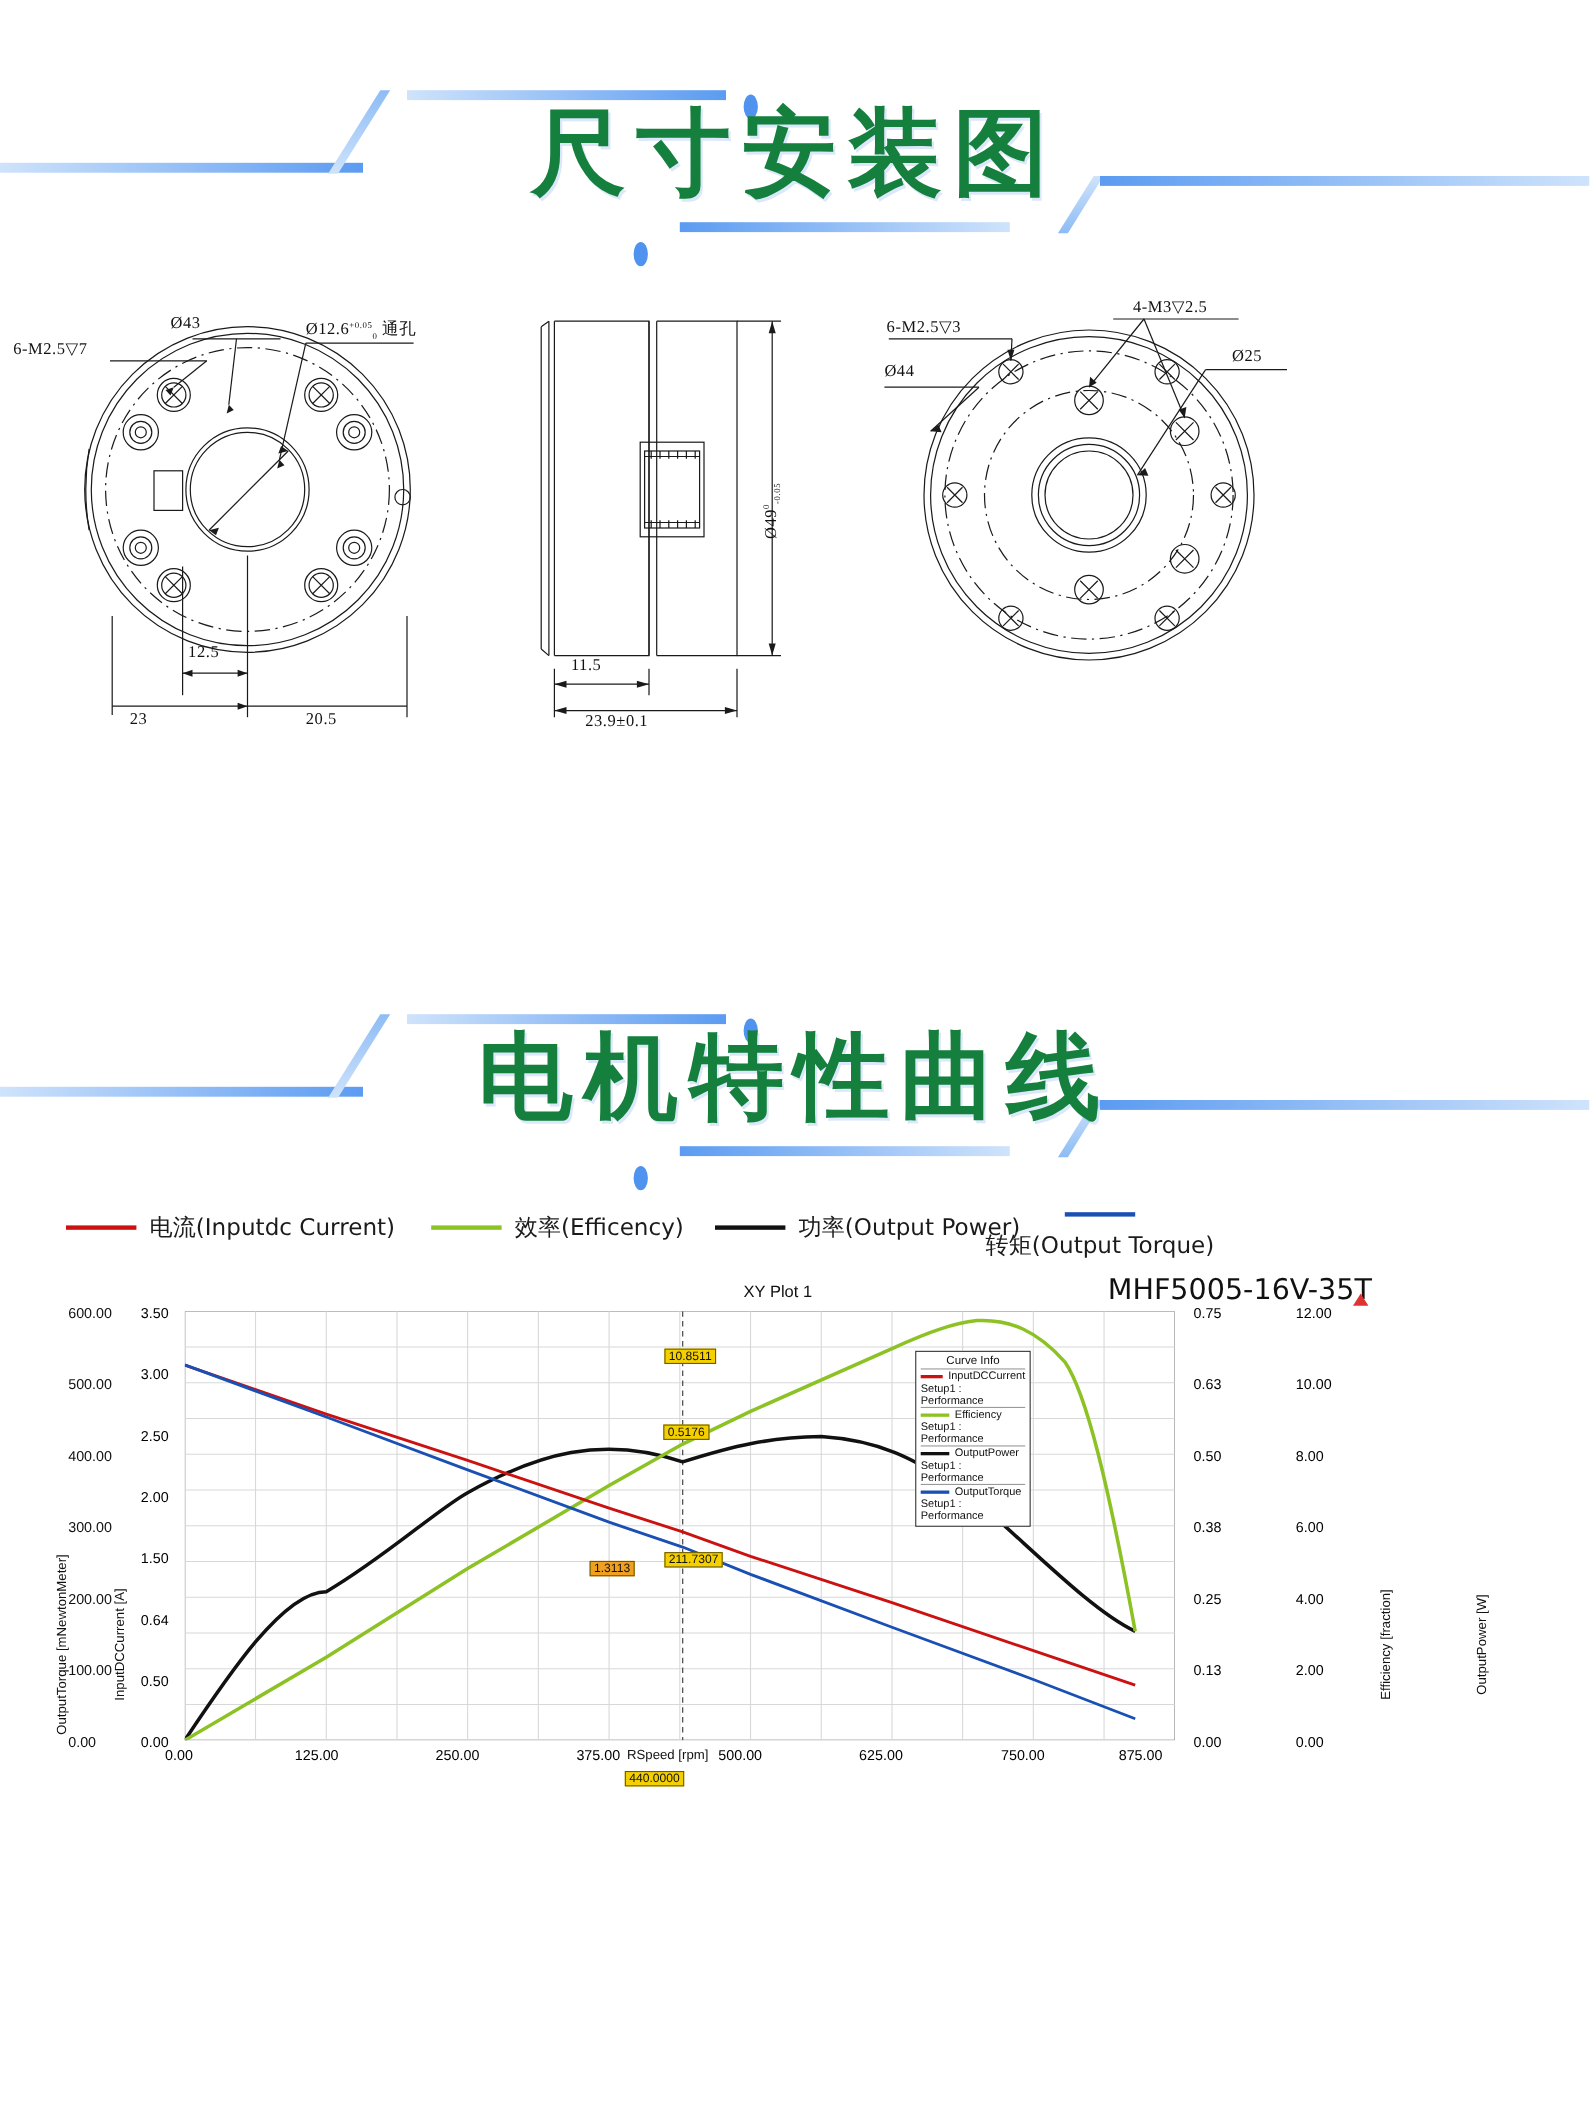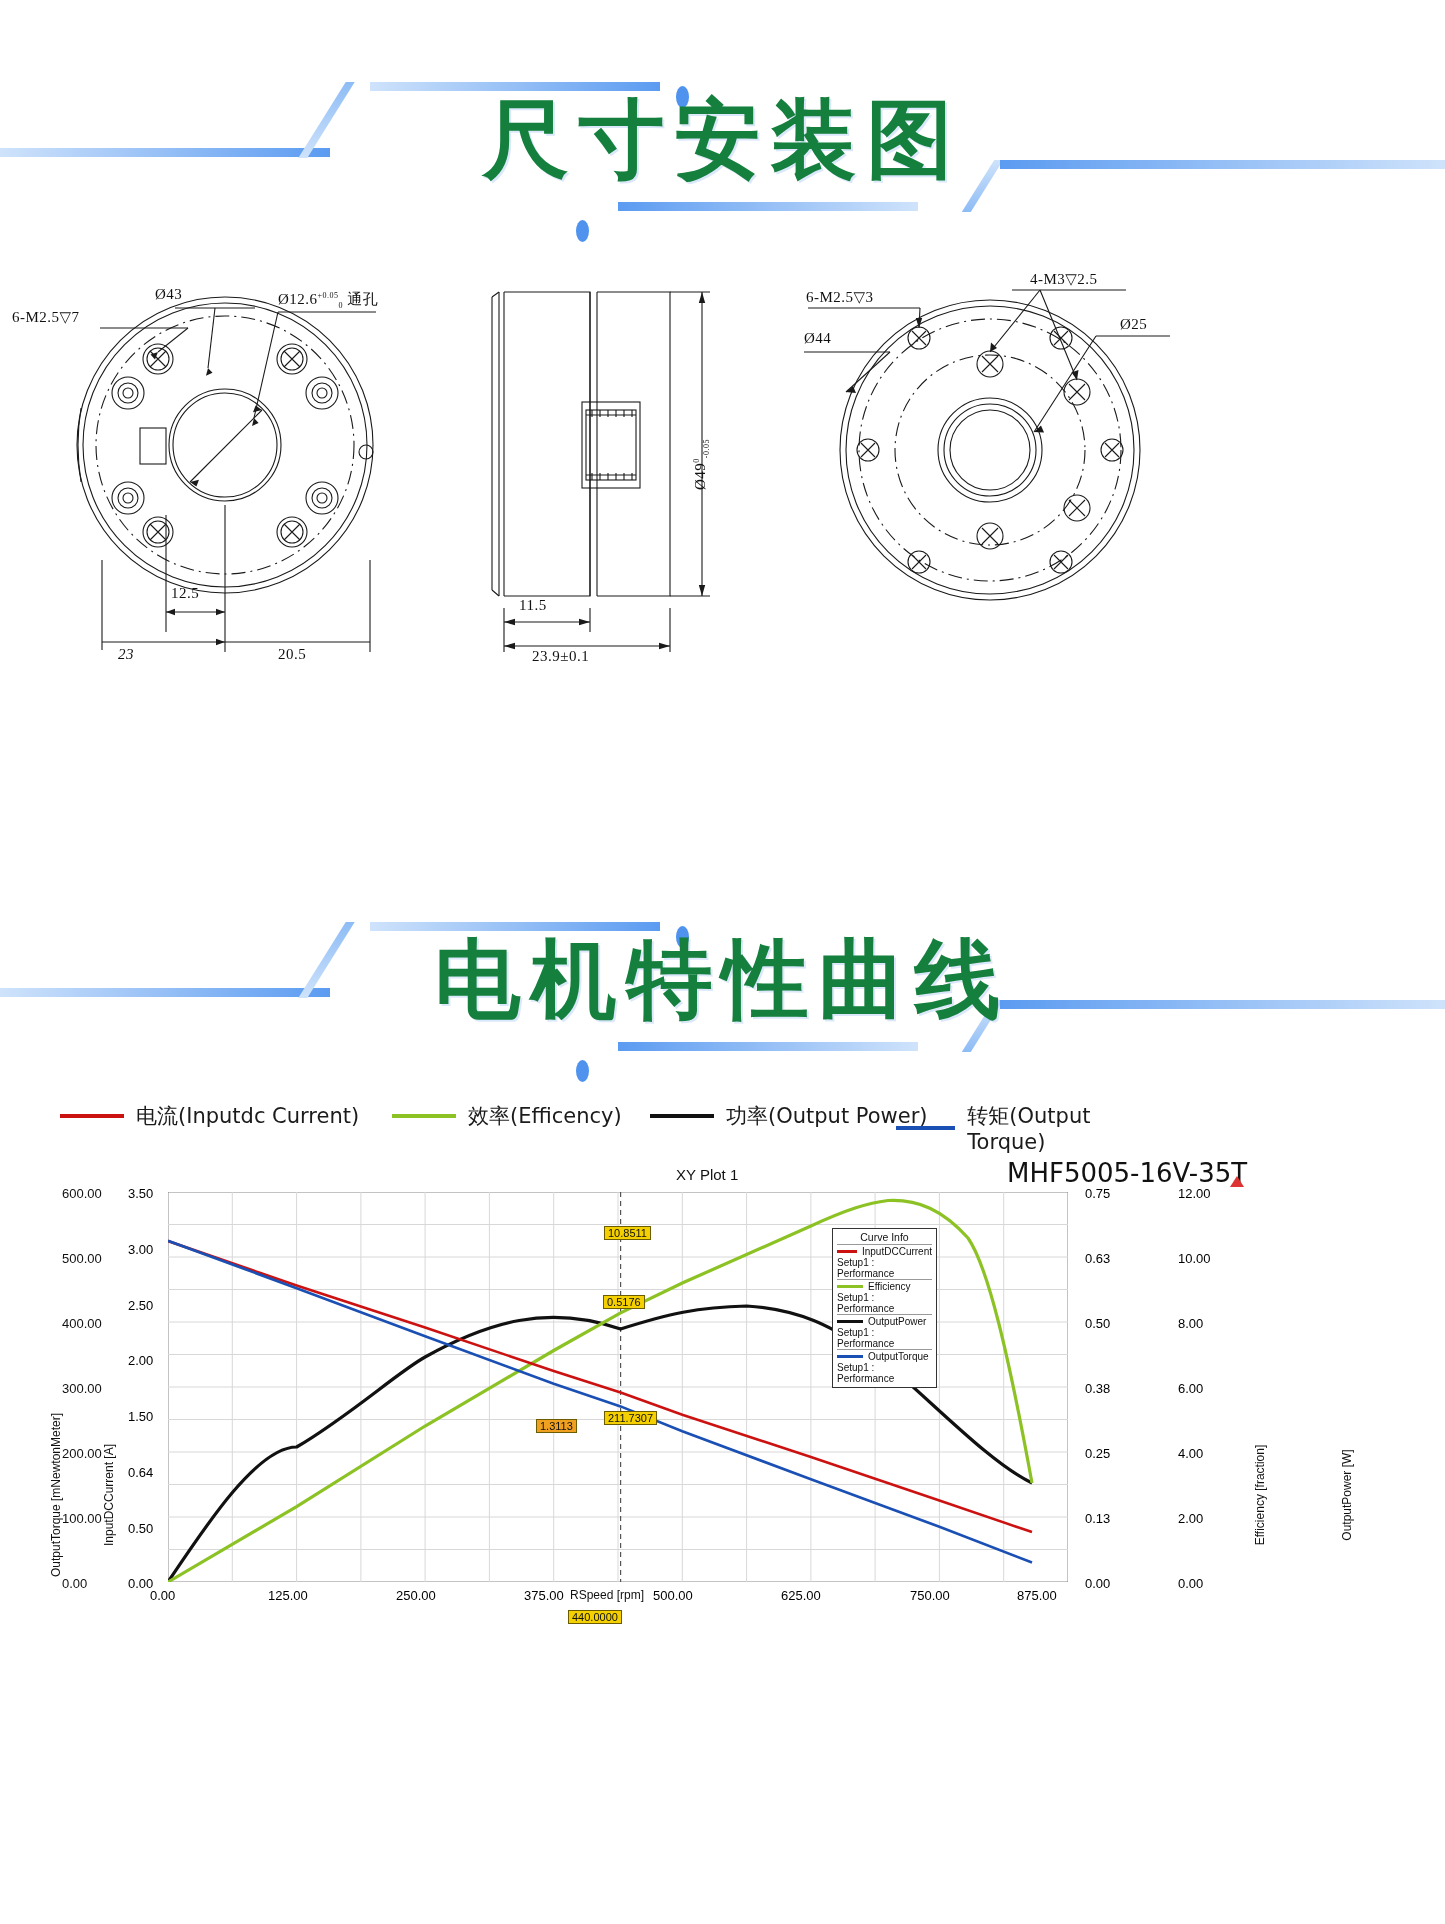--- a/index.html
+++ b/index.html
@@ -161,21 +161,21 @@
         <path d="M150 222 l6.4 4.5 2.6 -6.8 z"></path>
         <path d="M222 150 l-6.4 -4.5 -2.6 6.8 z"></path>
       </g>
     </svg>
     <div class="lbl" style="left:-28px;top:48px;">6-M2.5▽7</div>
     <div class="lbl" style="left:115px;top:26px;">Ø43</div>
     <div class="lbl" style="left:238px;top:30px;">
       <span>Ø12.6</span><span class="sup">+0.05</span><span class="sub">0</span>&nbsp;<span>通孔</span>
     </div>
     <div class="lbl" style="left:131px;top:325px;">12.5</div>
-    <div class="lbl" style="left:78px;top:386px;font-style:italic;">23</div>
+    <div class="lbl" style="left:78px;top:386px;">23</div>
     <div class="lbl" style="left:238px;top:386px;">20.5</div>
   </div>
 
   <div class="dwg" style="left:470px;top:10px;width:270px;height:420px;">
     <svg width="270" height="420" viewBox="0 0 270 420">
       <g fill="none" stroke="#1a1a1a" stroke-width="1.1">
 
         <path d="M22 37 L22 330"></path>
         <path d="M29 32 L29 336"></path>
         <path d="M34 32 L34 336"></path>
@@ -298,21 +298,21 @@
     <span>电流(Inputdc Current)</span>
   </div>
   <div class="legitem" style="left:392px;top:4px;">
     <span class="legline" style="background:#8cc224;"></span>
     <span>效率(Efficency)</span>
   </div>
   <div class="legitem" style="left:650px;top:4px;text-align:center;">
     <span class="legline" style="background:#111111;"></span>
     <span>功率(Output Power)</span>
   </div>
-  <div class="legitem" style="left:896px;top:4px;">
+  <div class="legitem" style="left:896px;top:4px;flex-direction:column;">
     <span class="legline" style="background:#1a4fb4;"></span>
     <span>转矩(Output Torque)</span>
   </div>
 </div>
 
 <div class="chartwrap">
   <div class="xyplot" style="left:676px;top:8px;">XY Plot 1</div>
   <div class="plottitle" style="left:1007px;top:0px;">MHF5005-16V-35T</div>
 
   <div class="axlabel" style="left:-44px;top:330px;transform:rotate(-90deg);width:200px;text-align:center;">OutputTorque [mNewtonMeter]</div>

